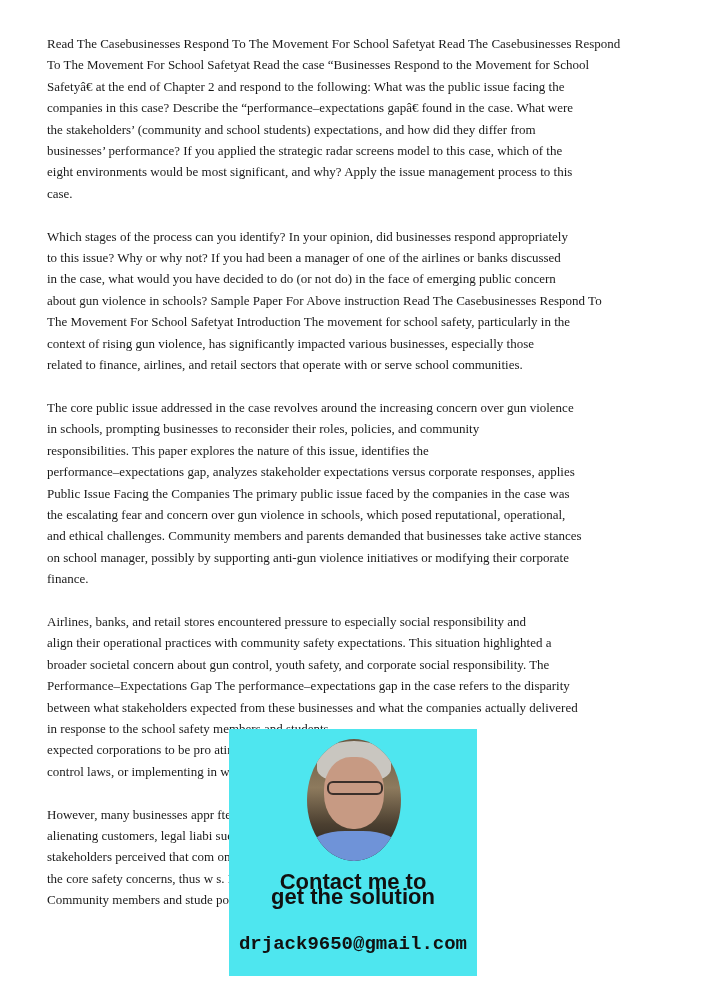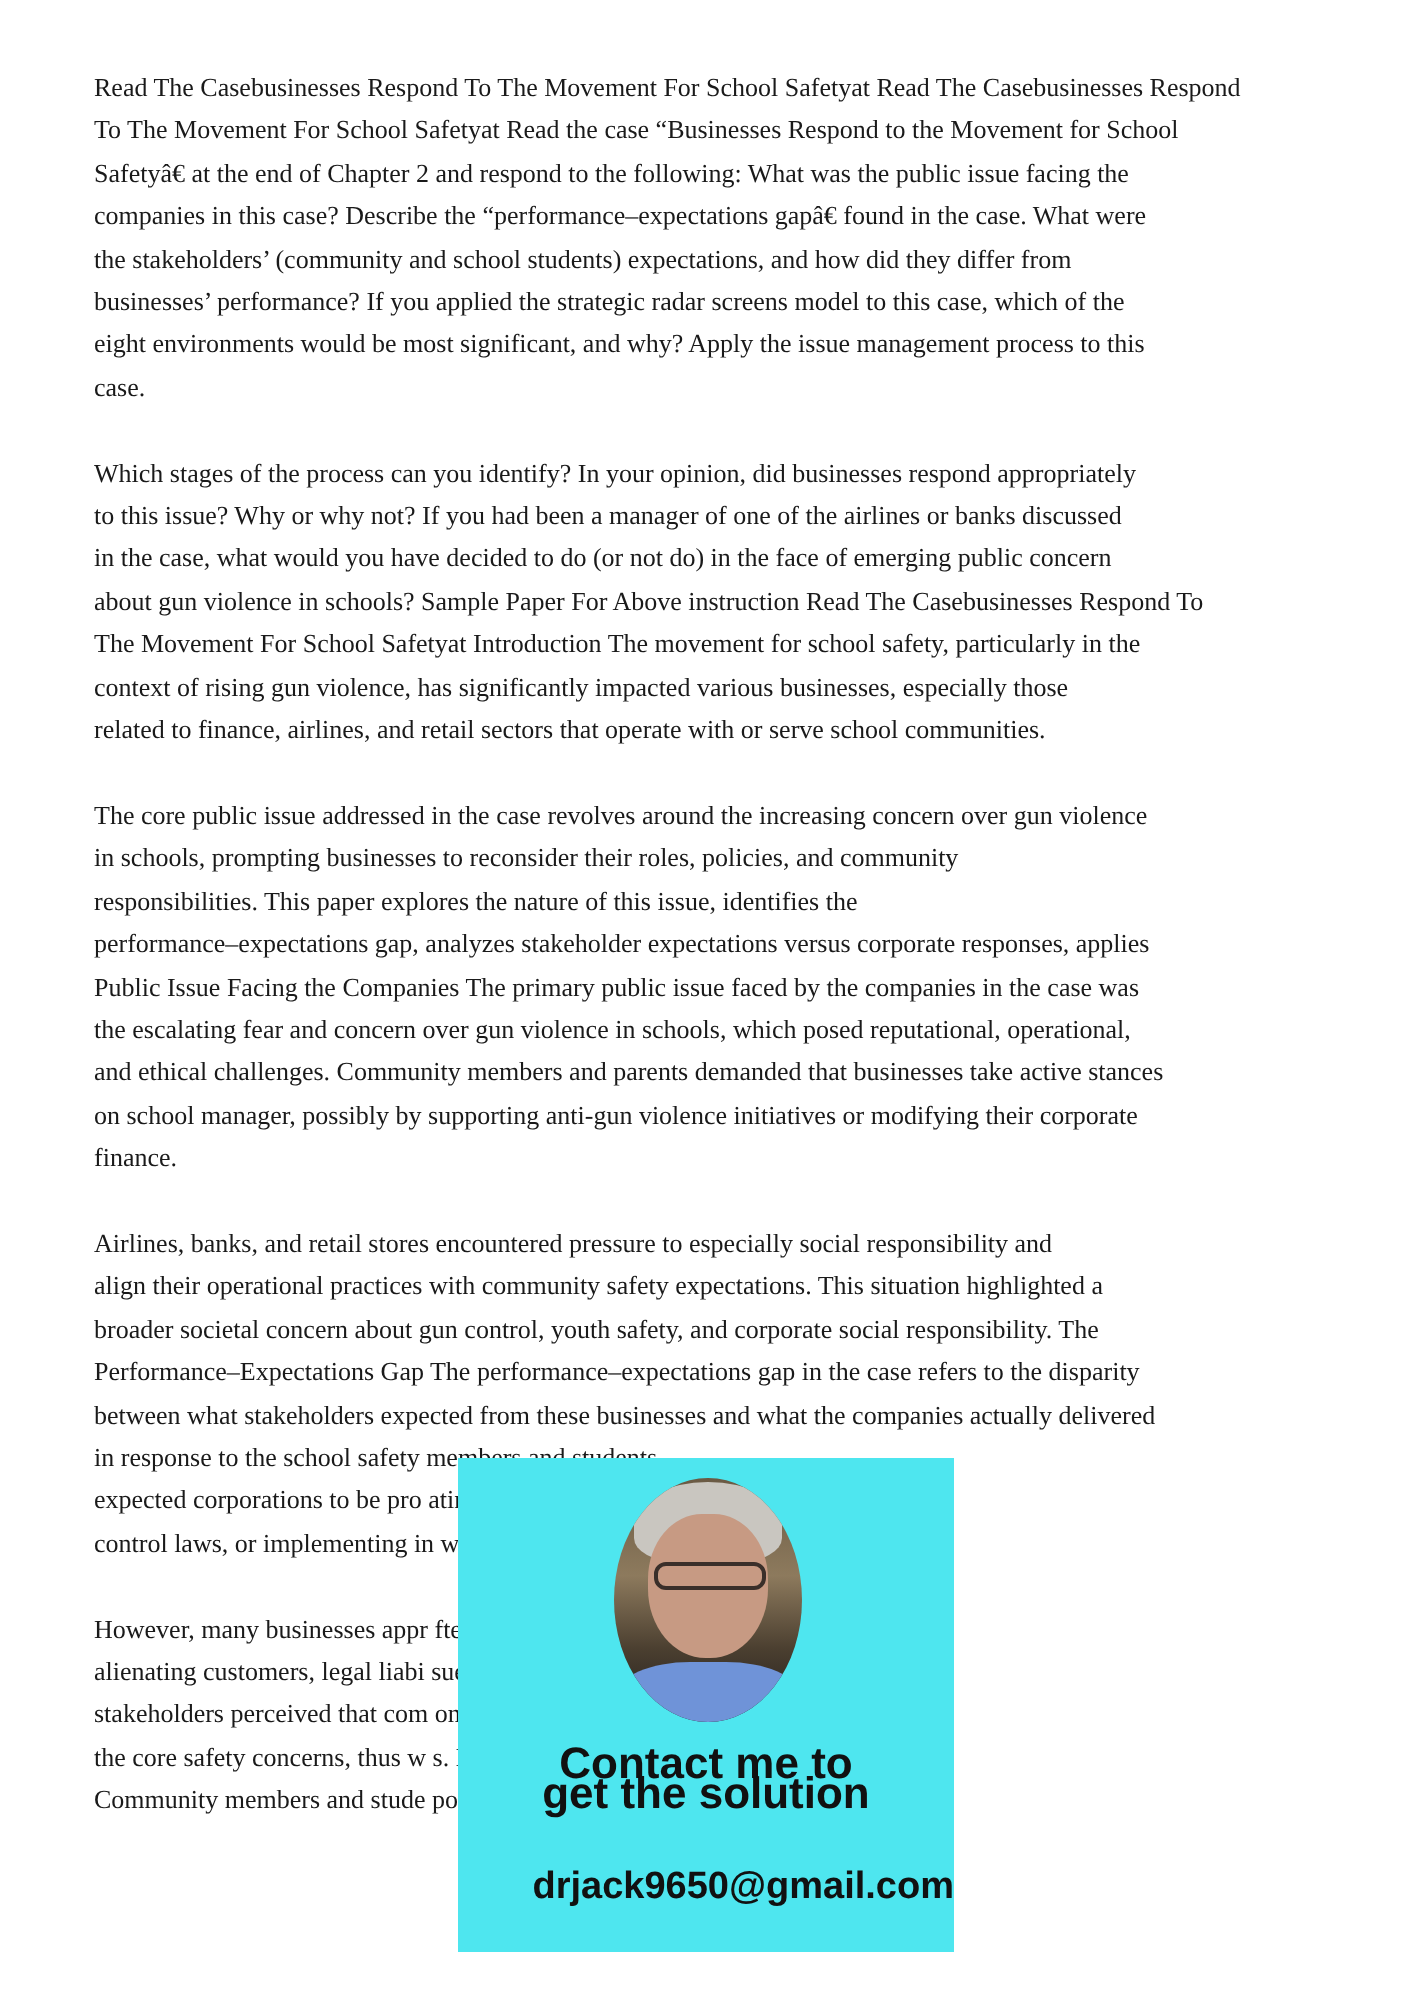--- a/index.html
+++ b/index.html
@@ -25,22 +25,22 @@
   .glasses { position:absolute; left:20px; top:42px; width:56px; height:14px; border:2px solid #3a2f2a; border-radius:6px; box-sizing:border-box; }
   .shirt { position:absolute; left:2px; top:92px; width:90px; height:40px; border-radius:40% 40% 0 0; background:#6f93d8; }
   .cta {
     position: absolute; left: 0; width: 248px; text-align: center;
     font-family: Liberation Sans, sans-serif; font-weight: bold; color: #111;
     font-size: 22px; line-height: 31px;
   }
   .cta1 { top: 137px; }
   .cta2 { top: 152px; }
   .email {
-    position: absolute; left: 0; top: 204px; width: 248px; text-align: right;
-    font-family: Liberation Sans, sans-serif; font-weight: bold;
+    position: absolute; left: 0; top: 204px; width: 248px; text-align: center;
+    font-family: Liberation Mono, monospace; font-weight: bold;
     font-size: 19px; color: #111;
   }
 </style>
 </head>
 <body>
 
 <div class="page">
   <p class="para">
     <span class="line">Read The Casebusinesses Respond To The Movement For School Safetyat Read The Casebusinesses Respond</span>
     <span class="line">To The Movement For School Safetyat Read the case “Businesses Respond to the Movement for School</span>

